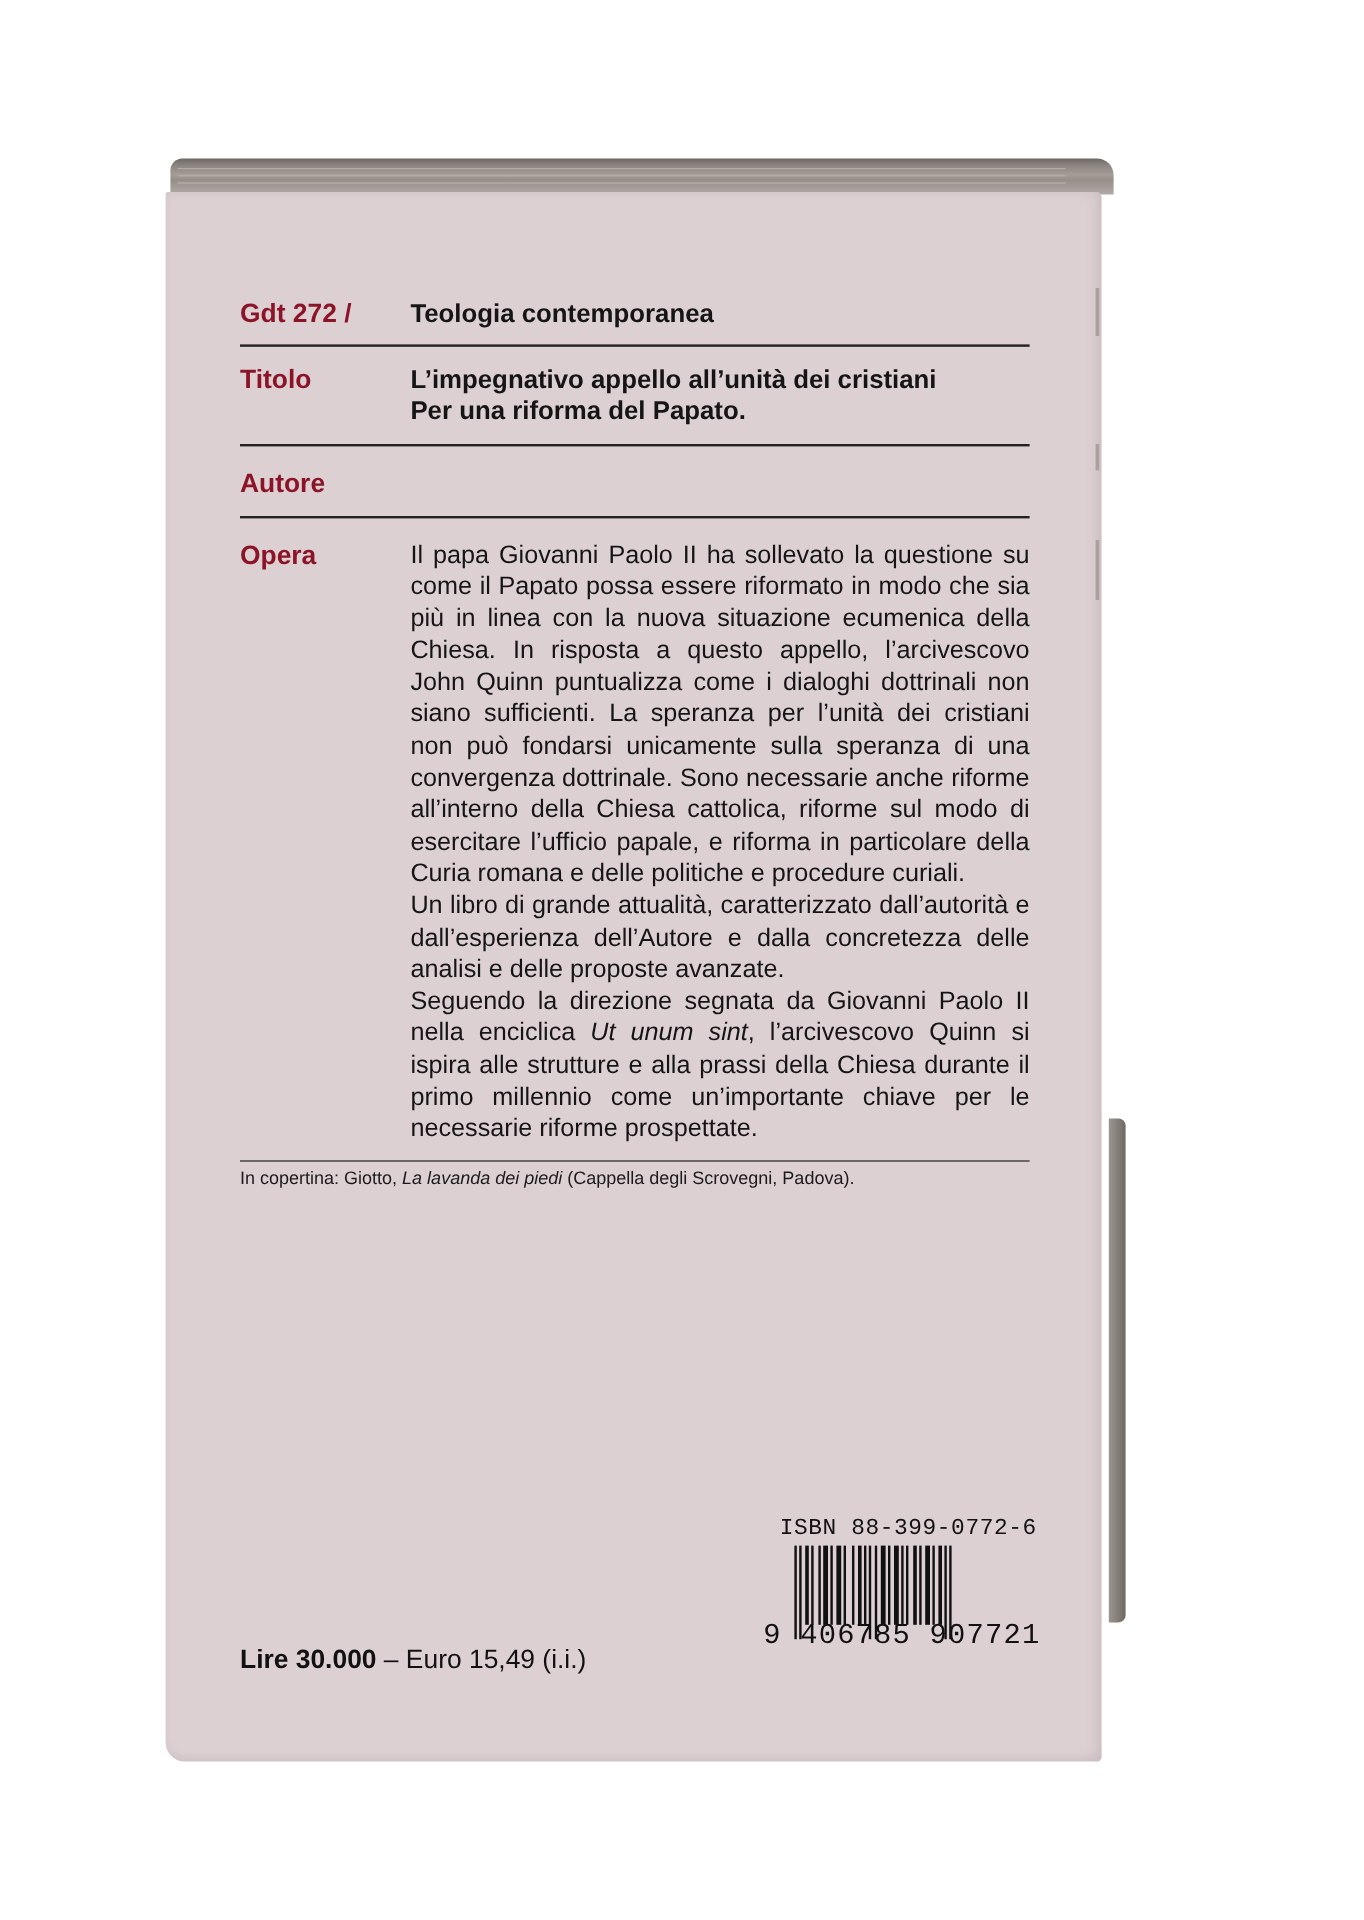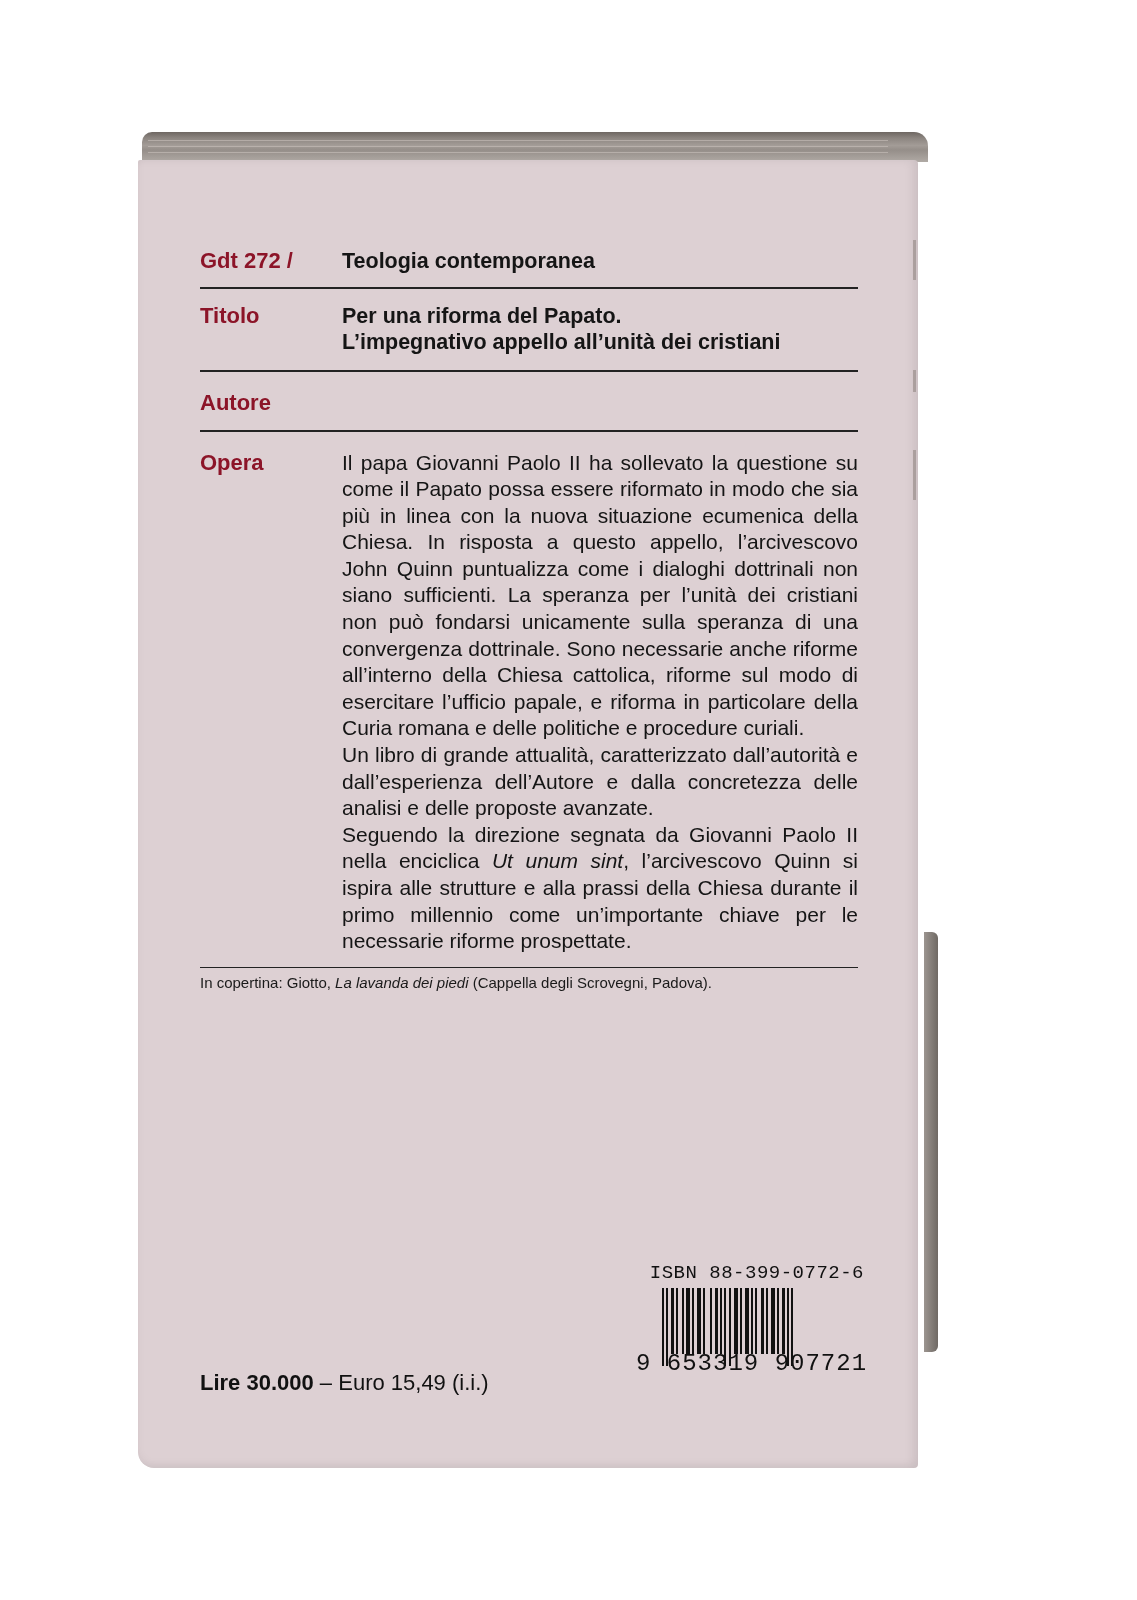--- a/index.html
+++ b/index.html
@@ -52,22 +52,22 @@
 
       <div class="row">
         <div class="label">Gdt 272 /</div>
         <div class="val bold">Teologia contemporanea</div>
       </div>
       <div class="rule"></div>
 
       <div class="row">
         <div class="label">Titolo</div>
         <div class="val bold">
+          <span class="para">L’impegnativo appello all’unità dei cristiani</span>
           <span class="para">Per una riforma del Papato.</span>
-          <span class="para">L’impegnativo appello all’unità dei cristiani</span>
         </div>
       </div>
       <div class="rule" style="margin-top:14px;margin-bottom:18px"></div>
 
       <div class="row">
         <div class="label">Autore</div>
       </div>
       <div class="rule" style="margin-top:14px;margin-bottom:18px"></div>
 
       <div class="row">
@@ -106,18 +106,18 @@
           <span style="width:2px;margin-right:2px"></span>
         <span style="width:2px;margin-right:4px"></span>
           <span style="width:3px;margin-right:2px"></span>
         <span style="width:2px;margin-right:3px"></span>
           <span style="width:4px;margin-right:2px"></span>
         <span style="width:2px;margin-right:3px"></span>
           <span style="width:3px;margin-right:2px"></span>
         <span style="width:2px;margin-right:2px;height:78px"></span>
           <span style="width:2px;height:78px"></span>
       </div>
-      <div class="ean"><span>9</span>&nbsp;<span>653319</span>&nbsp;<span>907721</span></div>
+      <div class="ean"><span>9</span>&nbsp;<span>406785</span>&nbsp;<span>907721</span></div>
     </div>
 
     <div class="price"><b>Lire 30.000</b><span> – </span><span>Euro 15,49 (i.i.)</span></div>
   </div>
 </div>
 
 </body></html>

